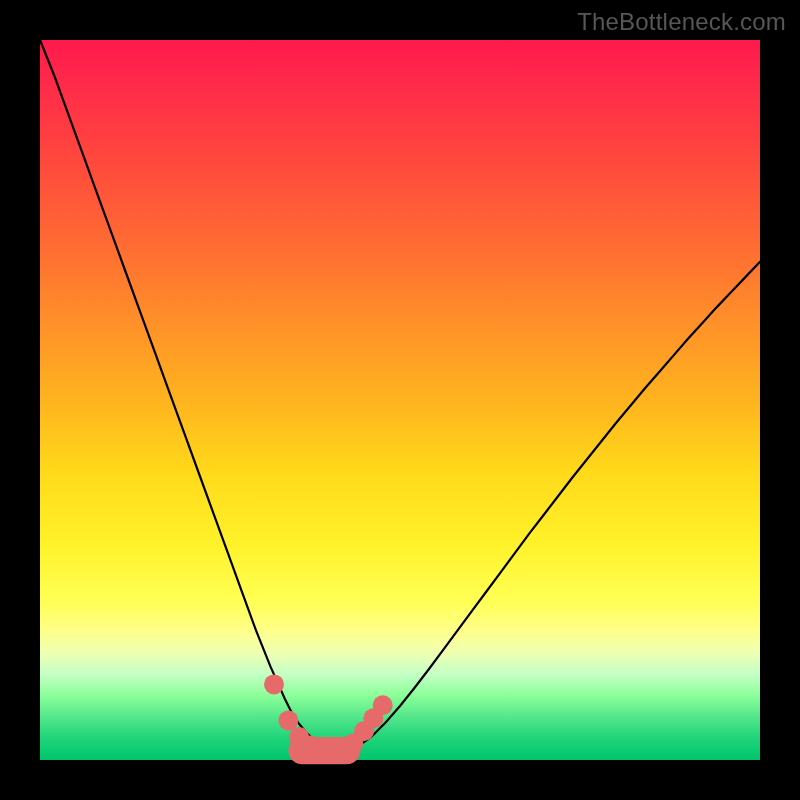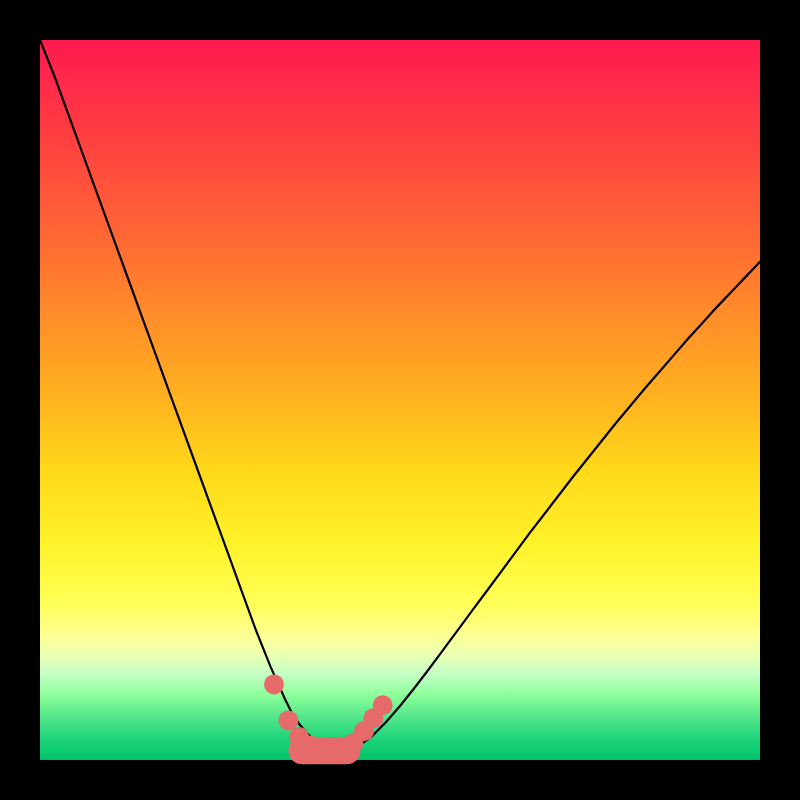--- a/index.html
+++ b/index.html
@@ -61,20 +61,21 @@
     top: 0;
     width: 720px;
     height: 720px;
     overflow: visible;
   }
 </style>
 </head>
 <body>
 
 <div class="frame">
+  <div class="watermark">TheBottleneck.com</div>
 
   <div class="plot-area">
     <svg class="curve" viewBox="0 0 720 720">
       <g id="pill-group">
           <rect x="248.40" y="696.96" width="72.00" height="27.36" rx="13.68" fill="#e66a6a"></rect>
         </g>
       <path id="curve-path" fill="none" stroke="#000000" stroke-width="2.2" stroke-linecap="round" d="M0.00 0.00 L14.40 36.00 L28.80 75.60 L43.20 115.20 L57.60 154.80 L72.00 194.40 L86.40 234.00 L100.80 273.60 L115.20 313.20 L129.60 352.80 L144.00 392.40 L158.40 432.00 L172.80 471.60 L187.20 511.20 L201.60 550.80 L216.00 590.40 L230.40 626.40 L244.80 658.80 L252.00 673.20 L259.20 684.00 L266.40 692.64 L273.60 699.84 L280.80 705.60 L288.00 709.92 L295.20 712.80 L302.40 712.80 L309.60 711.36 L316.80 707.04 L331.20 696.96 L345.60 682.56 L360.00 666.00 L374.40 648.00 L388.80 629.28 L403.20 609.84 L417.60 590.40 L432.00 570.96 L446.40 551.52 L460.80 532.08 L475.20 512.64 L489.60 493.20 L504.00 474.48 L518.40 455.76 L532.80 437.04 L547.20 419.04 L561.60 401.04 L576.00 383.04 L590.40 365.76 L604.80 348.48 L619.20 331.92 L633.60 315.36 L648.00 298.80 L662.40 282.96 L676.80 267.12 L691.20 252.00 L705.60 236.88 L720.00 221.76 "></path>
       <g id="marker-group">
           <circle cx="234.00" cy="644.40" r="10" fill="#e66a6a"></circle>
           <circle cx="248.40" cy="680.40" r="10" fill="#e66a6a"></circle>

